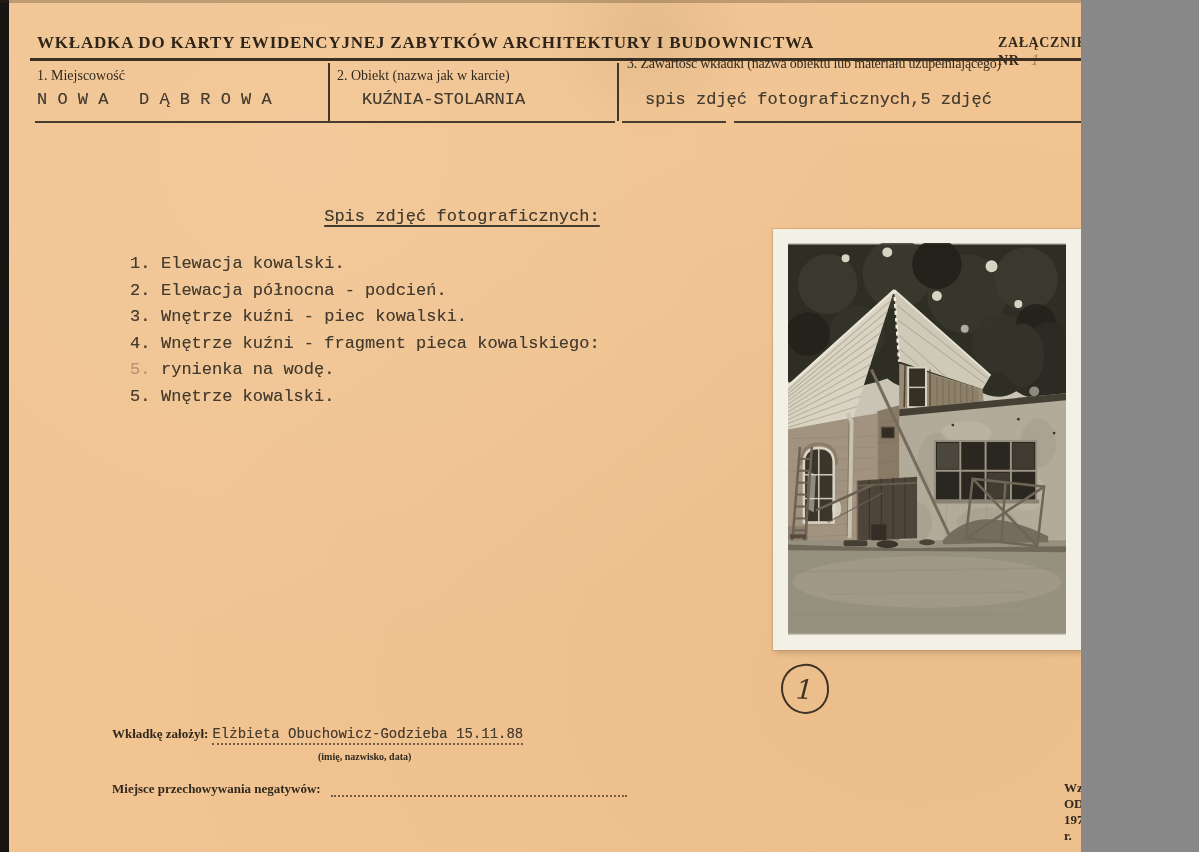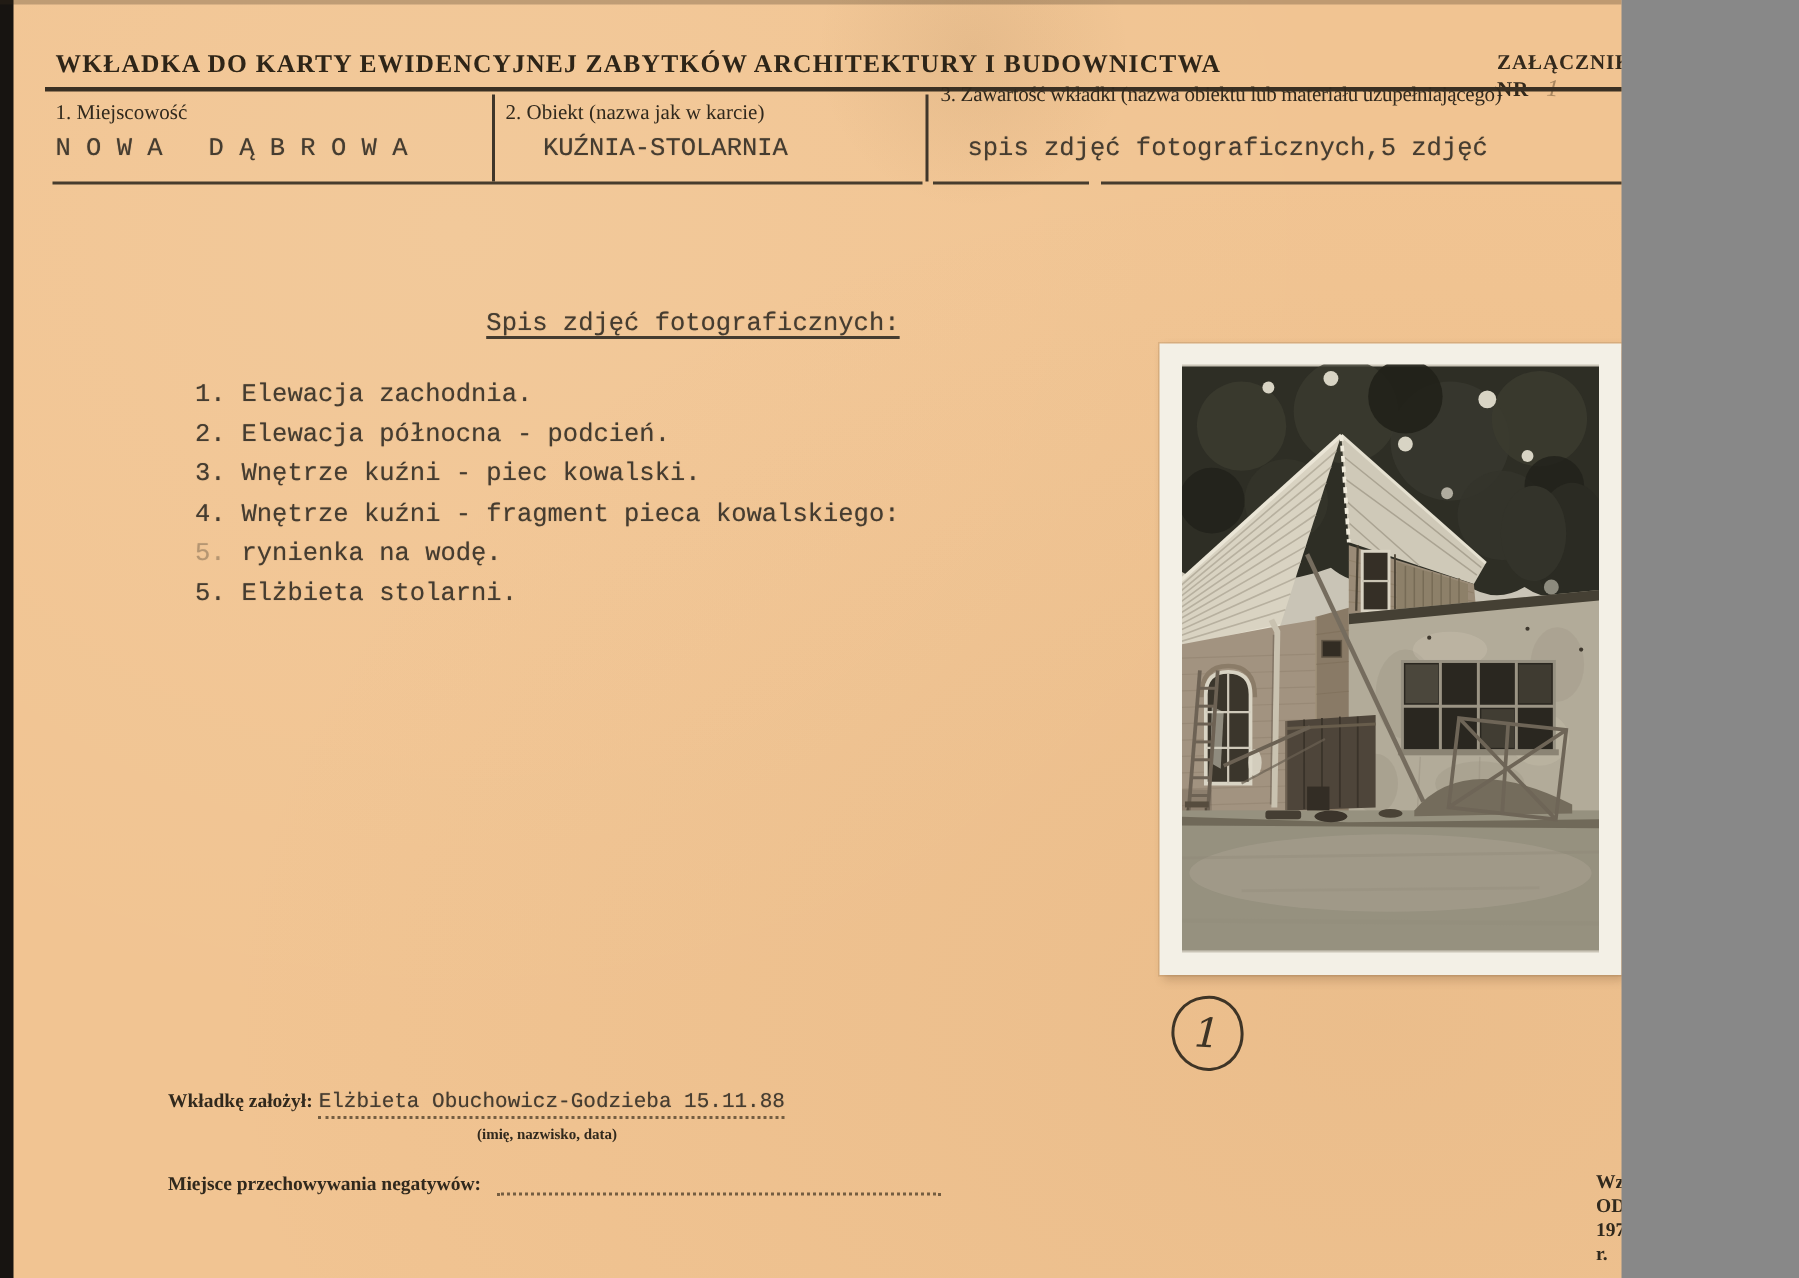--- a/index.html
+++ b/index.html
@@ -91,36 +91,36 @@
   <div class="field-label fl-1">1. Miejscowość</div>
   <div class="field-value typed fv-1">N O W A   D Ą B R O W A</div>
   <div class="field-label fl-2">2. Obiekt (nazwa jak w karcie)</div>
   <div class="field-value typed fv-2">KUŹNIA-STOLARNIA</div>
   <div class="field-label fl-3">3. Zawartość wkładki (nazwa obiektu lub materiału uzupełniającego)</div>
   <div class="field-value typed fv-3">spis zdjęć fotograficznych,5 zdjęć</div>
 
   <div class="list">
     <div class="list-title typed">Spis zdjęć fotograficznych:</div>
     <div class="list-item typed">
-      <span class="num">1.</span><span>Elewacja zachodnia.</span>
+      <span class="num">1.</span><span>Elewacja kowalski.</span>
     </div>
     <div class="list-item typed">
       <span class="num">2.</span><span>Elewacja północna - podcień.</span>
     </div>
     <div class="list-item typed">
       <span class="num">3.</span><span>Wnętrze kuźni - piec kowalski.</span>
     </div>
     <div class="list-item typed">
       <span class="num">4.</span><span>Wnętrze kuźni - fragment pieca kowalskiego:</span>
     </div>
     <div class="list-item typed">
       <span class="num num-faded">5.</span><span>rynienka na wodę.</span>
     </div>
     <div class="list-item typed">
-      <span class="num">5.</span><span>Elżbieta stolarni.</span>
+      <span class="num">5.</span><span>Wnętrze kowalski.</span>
     </div>
   </div>
 
   <figure class="photo">
     <svg viewBox="0 0 280 392" xmlns="http://www.w3.org/2000/svg">
 
       <rect x="0" y="0" width="280" height="392" fill="#c9c4b6"></rect>
 
       <g>
         <path d="M0,0 H280 V150 Q250,162 230,148 Q210,160 190,146 Q170,158 150,140 Q120,152 100,135 Q60,150 30,138 Q12,146 0,138 Z" fill="#2e2e25"></path>

